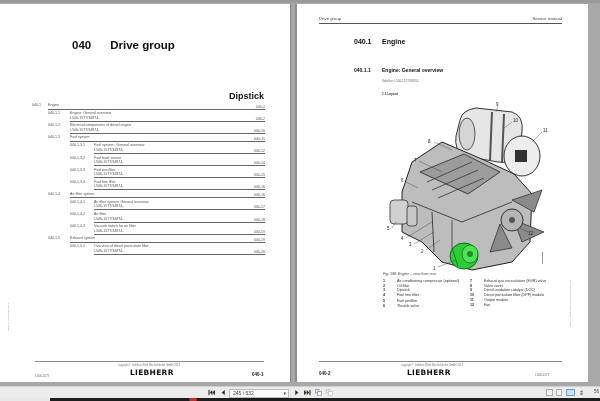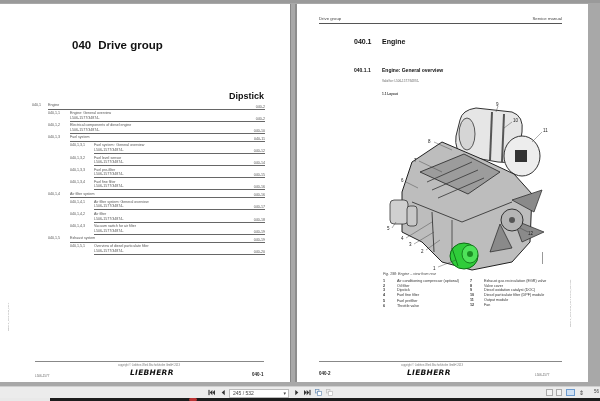--- a/index.html
+++ b/index.html
@@ -19,39 +19,39 @@
     position: absolute; top: 4px; height: 378px; background: #fff;
   }
   .page.left { left: 0; width: 291px; border-right: 1px solid #888; }
   .page.right { left: 295px; width: 293px; border-left: 2px solid #8d8d8d; }
 
   
   .chapter-title {
     position: absolute; left: 72px; top: 35px;
     font-size: 11.5px; font-weight: bold; color: #111;
   }
-  .chapter-title .num { display: inline-block; margin-right: 7px; }
+  .chapter-title .num { display: inline-block; margin-right: 19px; }
   .contents-title {
     position: absolute; right: 26px; top: 87px;
     font-size: 9px; font-weight: bold; color: #111;
   }
   .toc { position: absolute; left: 0; top: 99px; width: 291px; }
   .toc-row {
     position: absolute; font-size: 3.6px; color: #555; line-height: 4.6px;
   }
   .toc-row .tnum { position: absolute; left: 0; }
   .toc-row .ttext { position: absolute; border-bottom: 0.6px solid #666; }
   .toc-row .tpage { position: absolute; right: 0; text-align: right; }
   .toc-row .tsub { display: block; }
 
   .page-footer-line { position: absolute; height: 1px; background: #888; }
   .copyright { position: absolute; font-size: 2.6px; color: #777; }
   .brand {
     position: absolute; font-family: "DejaVu Sans", sans-serif; font-weight: bold;
-    font-size: 7.5px; letter-spacing: 0.3px; color: #111; font-style: italic;
+    font-size: 7.5px; letter-spacing: 0.3px; color: #111;
   }
   .footer-pg { position: absolute; font-size: 4.5px; font-weight: bold; color: #222; }
   .footer-doc { position: absolute; font-size: 3px; color: #666; }
   .vert-text {
     position: absolute; font-size: 2.4px; color: #999; writing-mode: vertical-rl; transform: rotate(180deg);
   }
 
   
   .hdr-left { position: absolute; left: 22px; top: 12px; font-size: 4.3px; color: #444; }
   .hdr-right { position: absolute; right: 26px; top: 12px; font-size: 4.3px; color: #444; }

